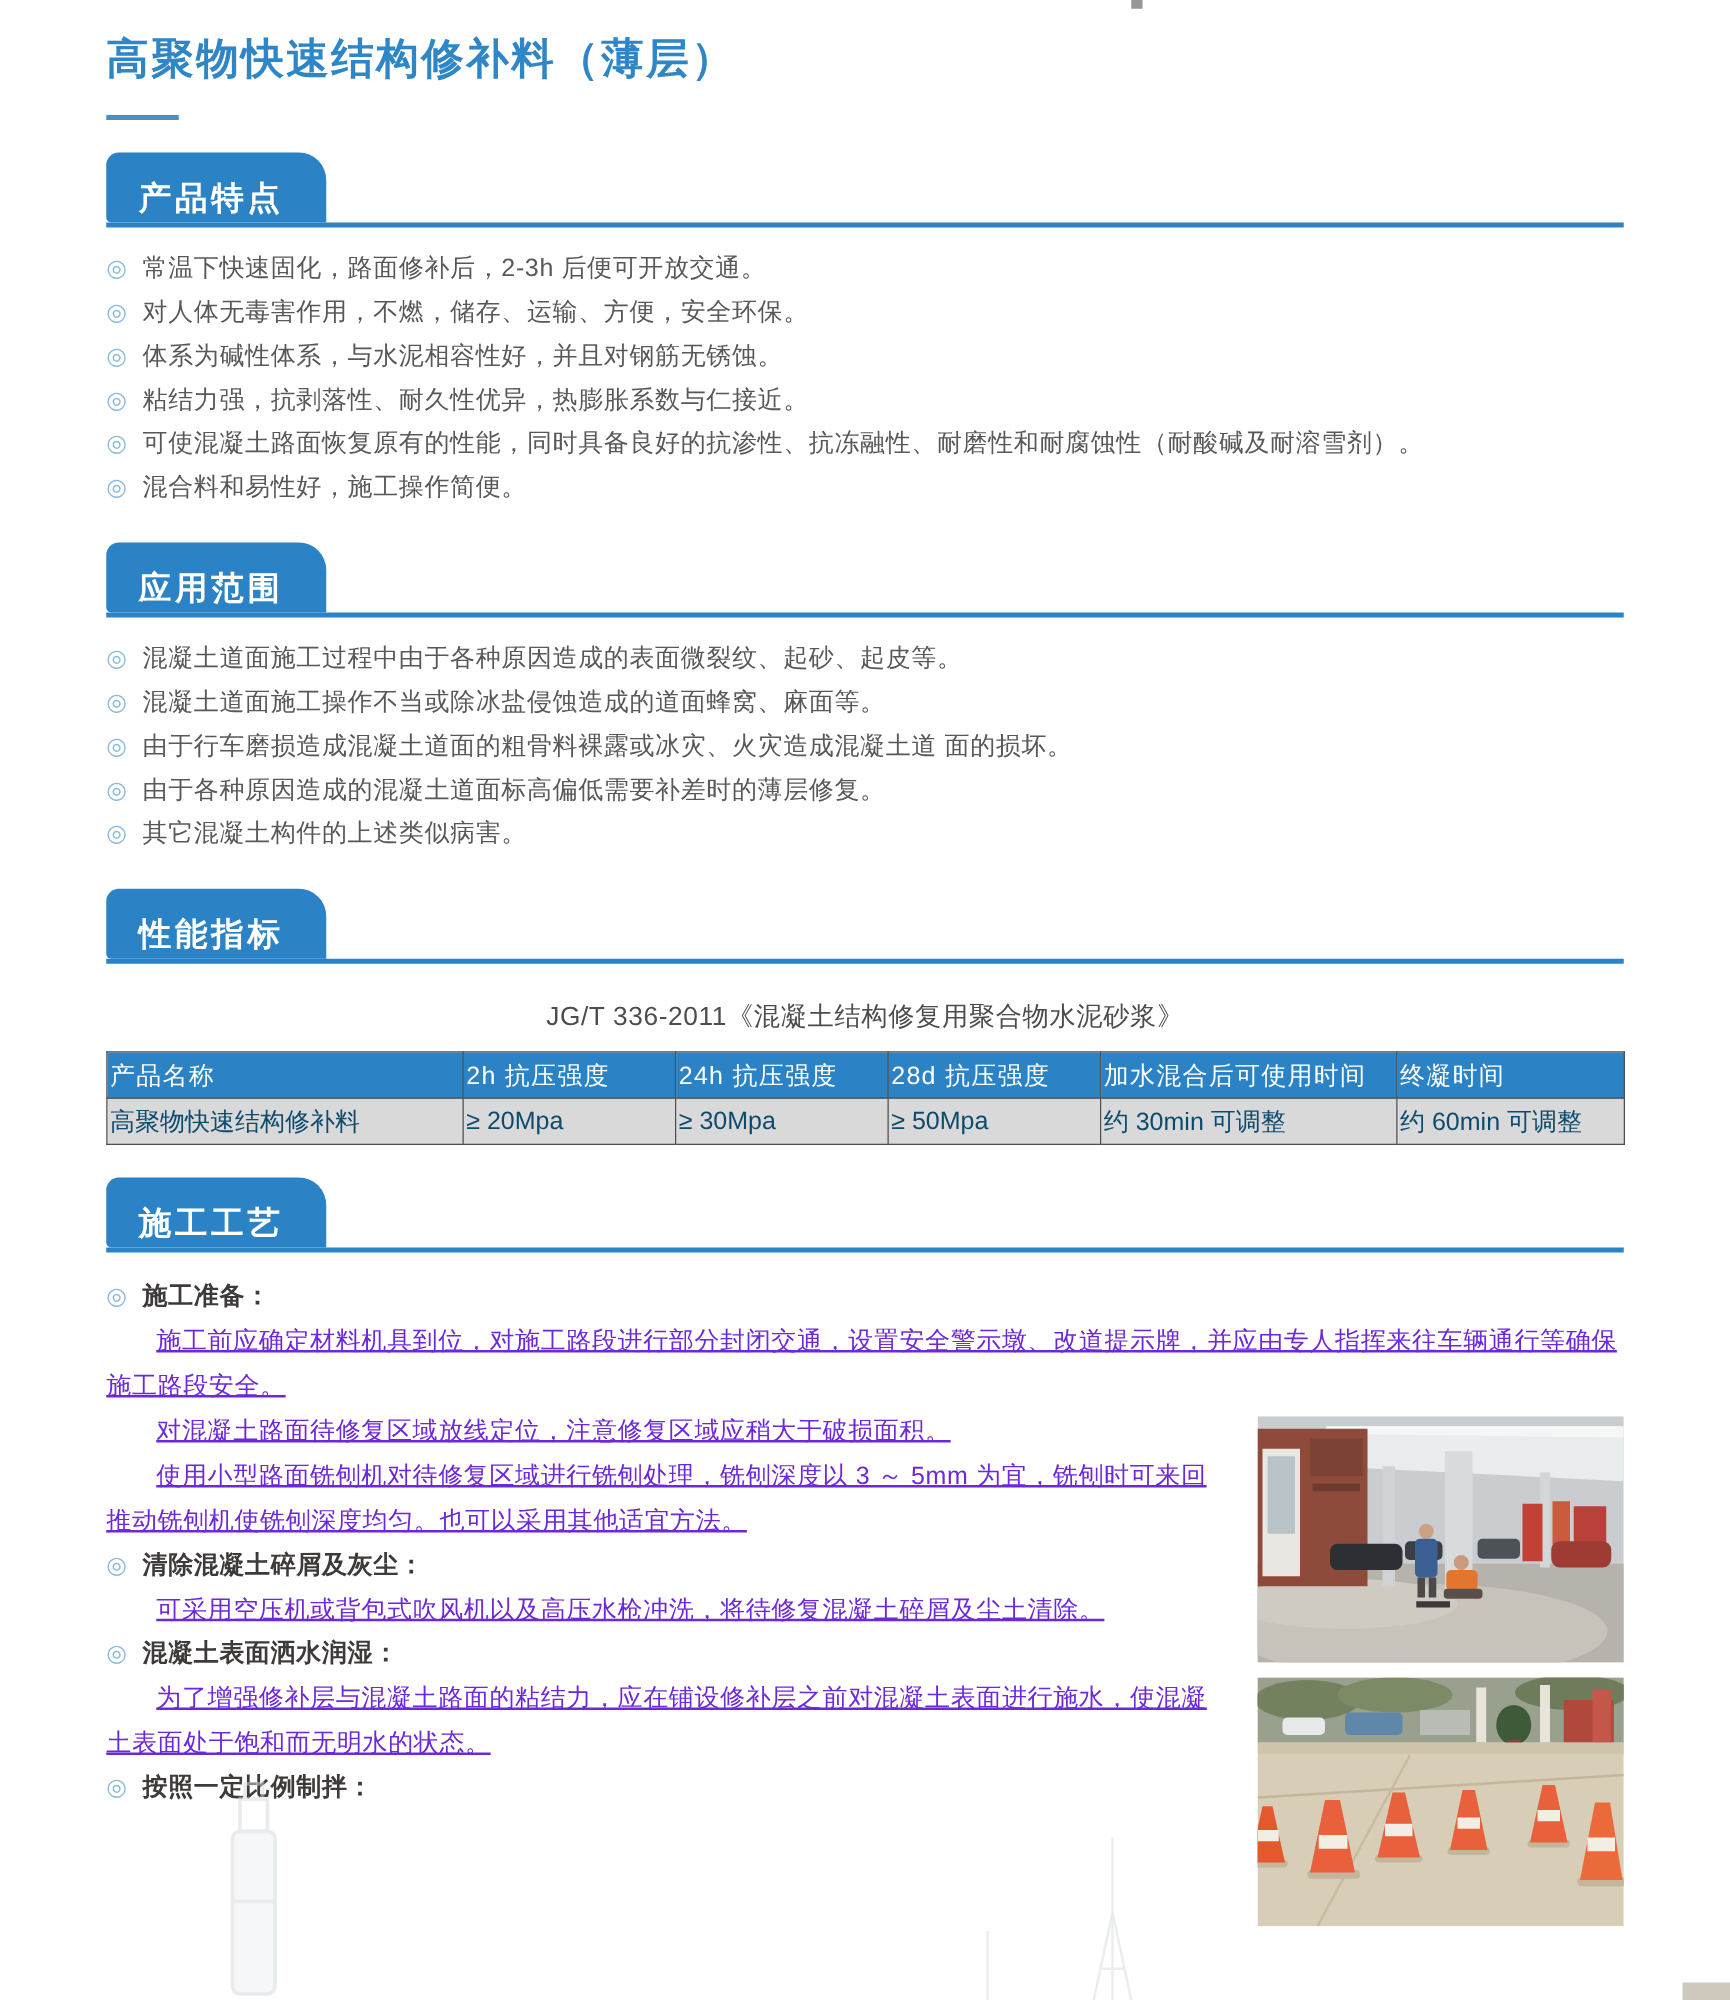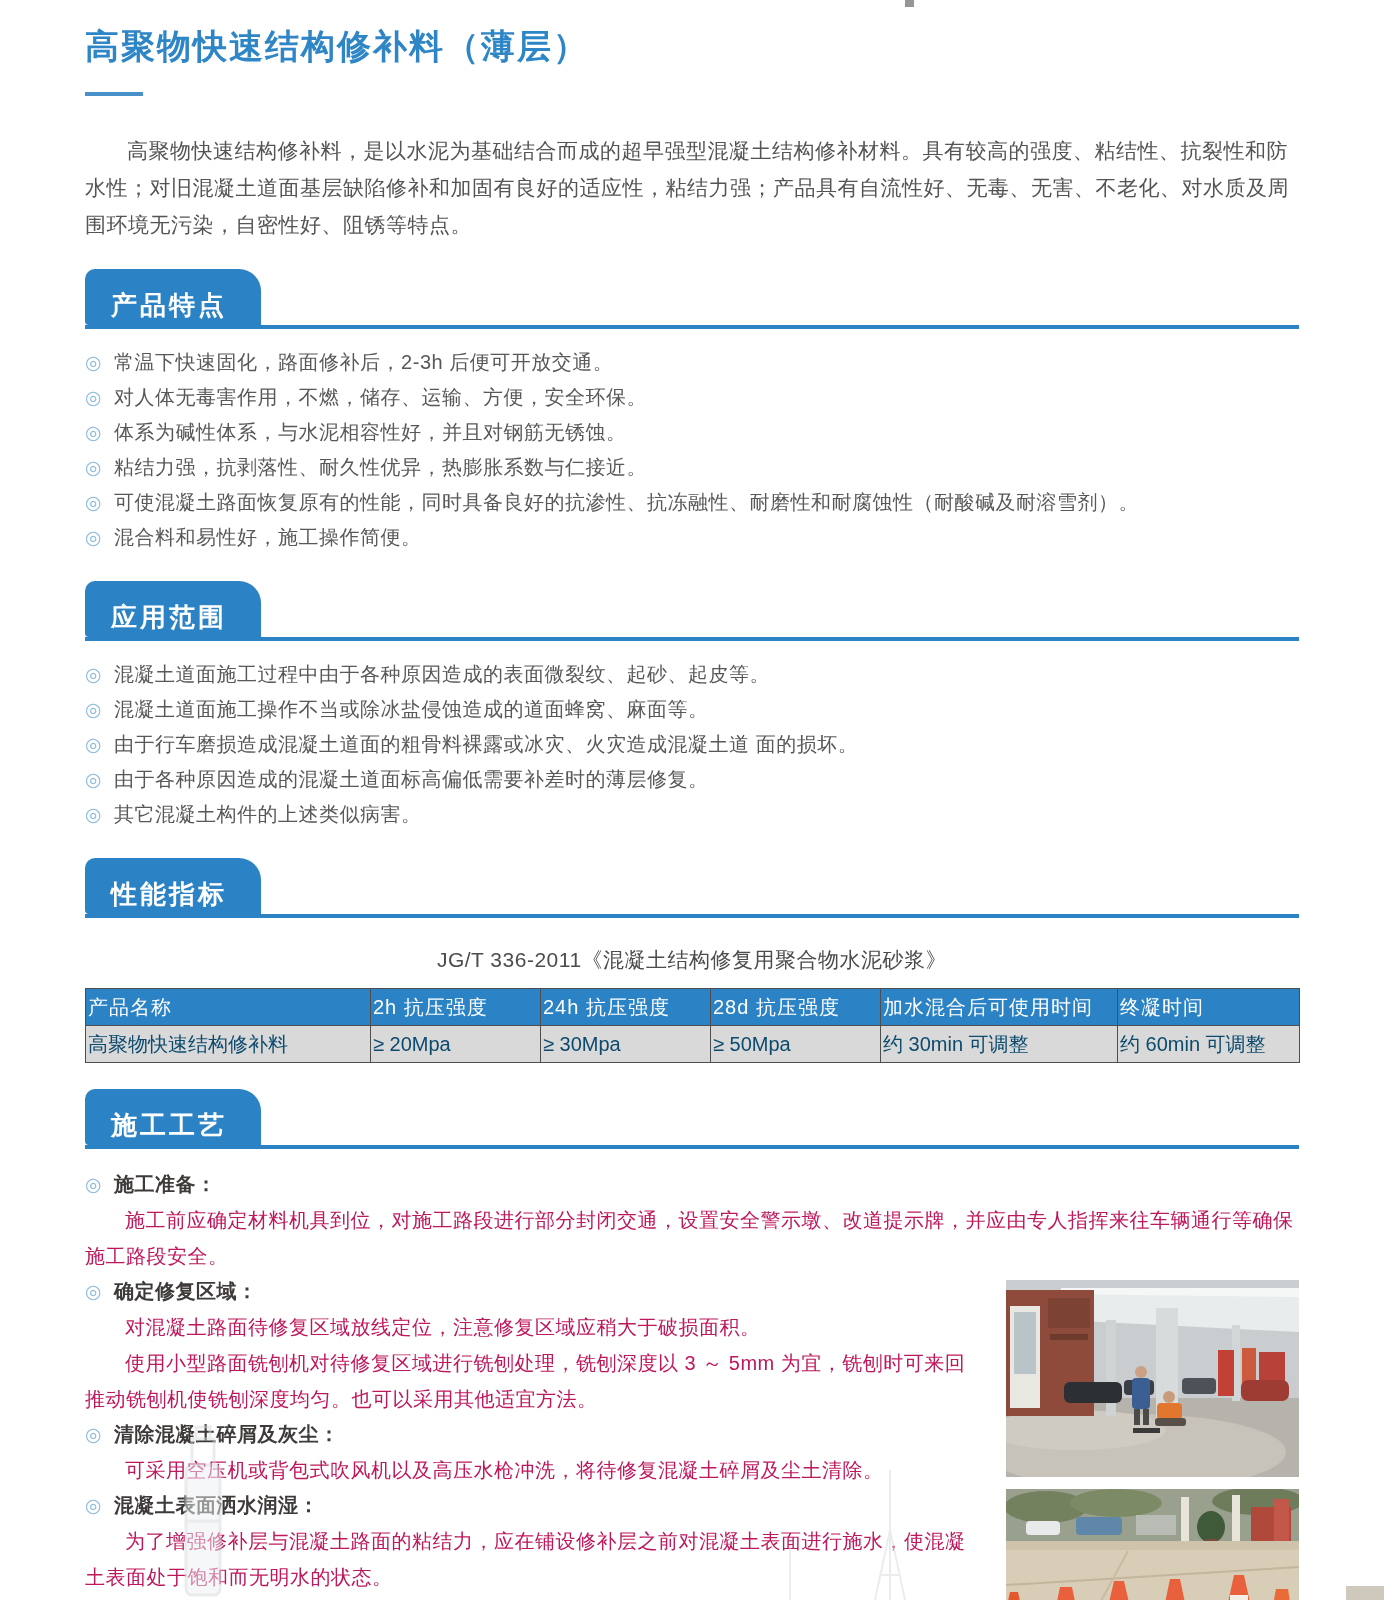--- a/index.html
+++ b/index.html
@@ -22,42 +22,41 @@
 
   .caption{margin:28px 0 0;text-align:center;font-size:21px;color:#4c4c4c;letter-spacing:0.5px;}
 
   table.perf{width:100%;border-collapse:collapse;margin-top:14px;font-size:20px;table-layout:fixed;}
   table.perf th,table.perf td{border:1px solid #4e4e4e;text-align:left;padding:4px 2px;height:28px;}
   table.perf th{background:#2b83c5;color:#ffffff;font-weight:normal;letter-spacing:1px;}
   table.perf td{background:#d9d9d9;color:#0c4a6e;}
 
   .process{margin-top:18px;font-size:20px;}
   .step-label{margin:0;line-height:34px;font-weight:bold;color:#3e3a39;letter-spacing:0.5px;}
-  .step-detail{margin:0;line-height:36px;text-indent:2em;color:#be185d;letter-spacing:0.5px;}
+  .step-detail{margin:0;line-height:36px;text-indent:2em;color:#6d28d9;letter-spacing:0.5px;text-decoration:underline;}
 
   .photos{float:right;width:293px;margin:6px 0 8px 25px;}
   .photo{display:block;width:293px;border:0;}
   .photo + .photo{margin-top:12px;}
 
   .artifact{position:absolute;}
   .watermark{position:absolute;opacity:0.5;}
 </style>
 </head>
 <body>
 
 <div class="page">
 
   <div class="artifact" style="left:905px;top:0;width:9px;height:7px;background:#6a6a6a;opacity:.7;"></div>
 
   <div class="content">
 
     <h1 class="doc-title">高聚物快速结构修补料（薄层）</h1>
     <div class="title-underline"></div>
 
-    <p class="intro">高聚物快速结构修补料，是以水泥为基础结合而成的超早强型混凝土结构修补材料。具有较高的强度、粘结性、抗裂性和防水性；对旧混凝土道面基层缺陷修补和加固有良好的适应性，粘结力强；产品具有自流性好、无毒、无害、不老化、对水质及周围环境无污染，自密性好、阻锈等特点。</p>
 
     <div class="section-head">
       <span class="badge">产品特点</span>
     </div>
     <ul class="bullets">
       <li><span class="marker">◎</span><span>常温下快速固化，路面修补后，2-3h 后便可开放交通。</span></li>
       <li><span class="marker">◎</span><span>对人体无毒害作用，不燃，储存、运输、方便，安全环保。</span></li>
       <li><span class="marker">◎</span><span>体系为碱性体系，与水泥相容性好，并且对钢筋无锈蚀。</span></li>
       <li><span class="marker">◎</span><span>粘结力强，抗剥落性、耐久性优异，热膨胀系数与仁接近。</span></li>
       <li><span class="marker">◎</span><span>可使混凝土路面恢复原有的性能，同时具备良好的抗渗性、抗冻融性、耐磨性和耐腐蚀性（耐酸碱及耐溶雪剂）。</span></li>
@@ -198,21 +197,20 @@
           </g>
           <g>
             <rect x="256" y="160" width="40" height="7" rx="3" fill="#c4b59c"></rect>
             <polygon points="258,162 292,162 282,100 270,100" fill="#ea6a3a"></polygon>
             <rect x="264" y="128" width="22" height="11" fill="#f2ede5"></rect>
           </g>
         </svg>
       </div>
 
       <div class="step">
-        <p class="step-label"><span class="marker">◎</span><span>确定修复区域：</span></p>
         <p class="step-detail">对混凝土路面待修复区域放线定位，注意修复区域应稍大于破损面积。</p>
       </div>
 
       <div class="step">
         <p class="step-detail">使用小型路面铣刨机对待修复区域进行铣刨处理，铣刨深度以 3 ～ 5mm 为宜，铣刨时可来回推动铣刨机使铣刨深度均匀。也可以采用其他适宜方法。</p>
       </div>
 
       <div class="step">
         <p class="step-label"><span class="marker">◎</span><span>清除混凝土碎屑及灰尘：</span></p>
         <p class="step-detail">可采用空压机或背包式吹风机以及高压水枪冲洗，将待修复混凝土碎屑及尘土清除。</p>

